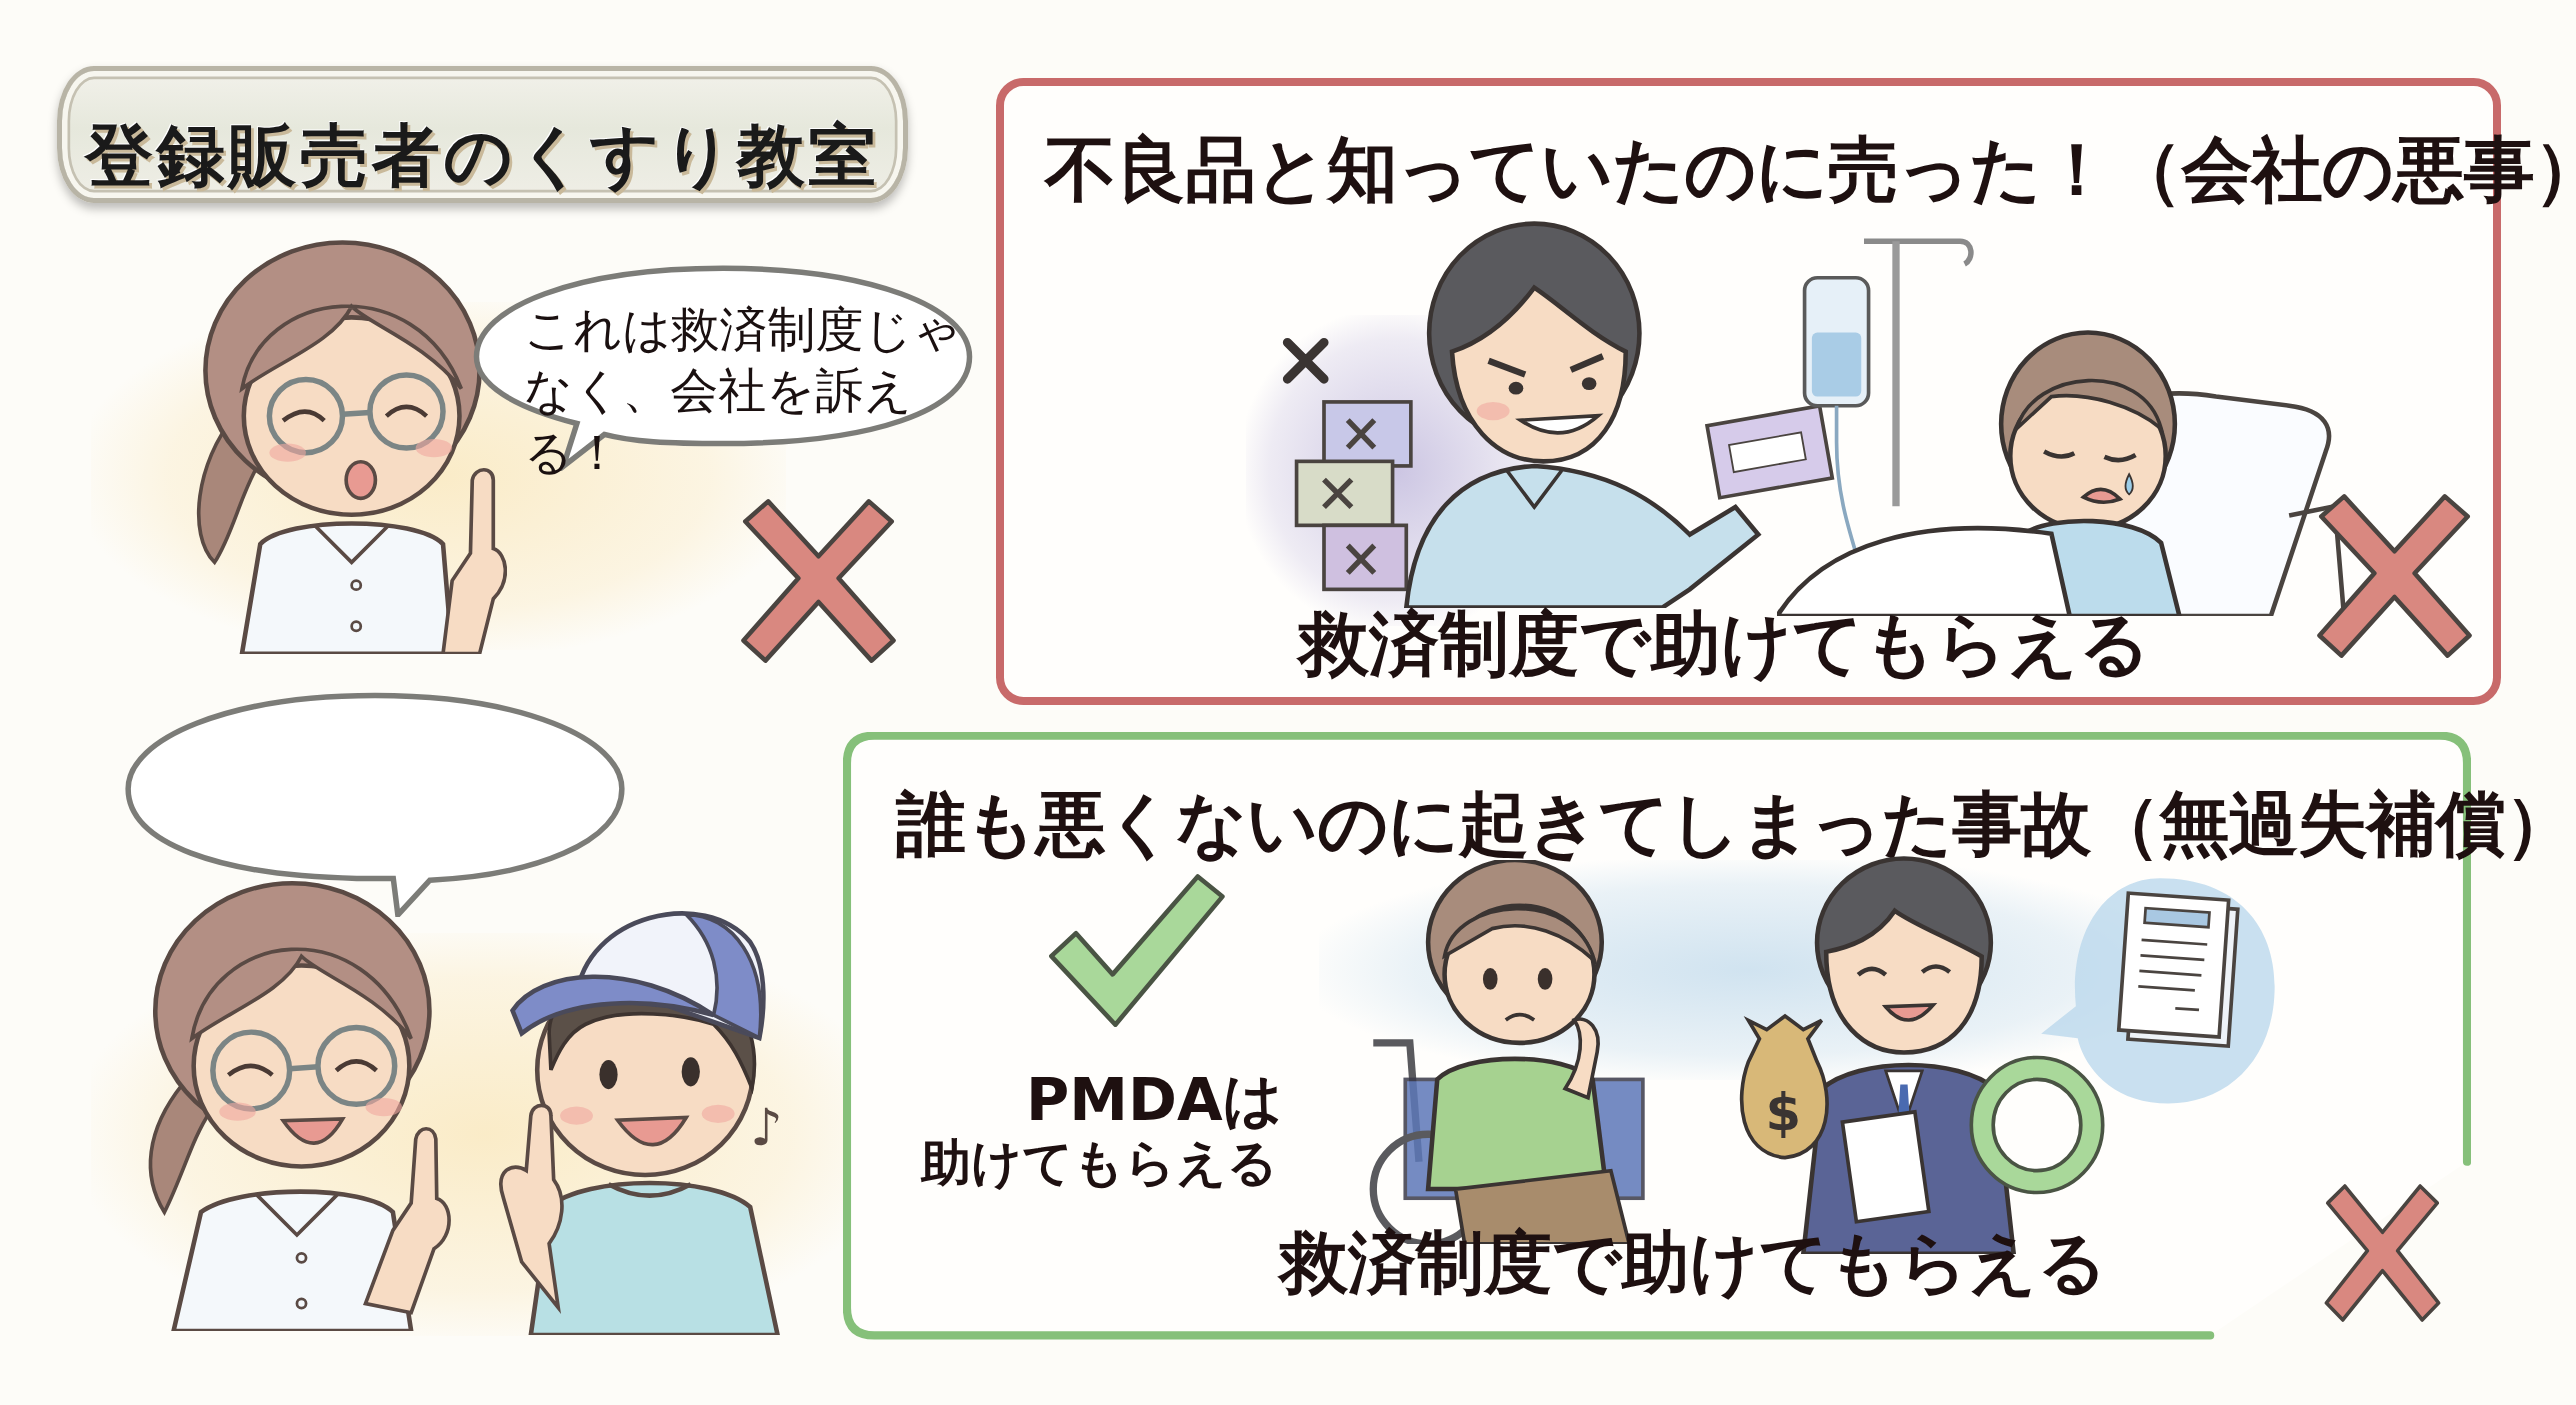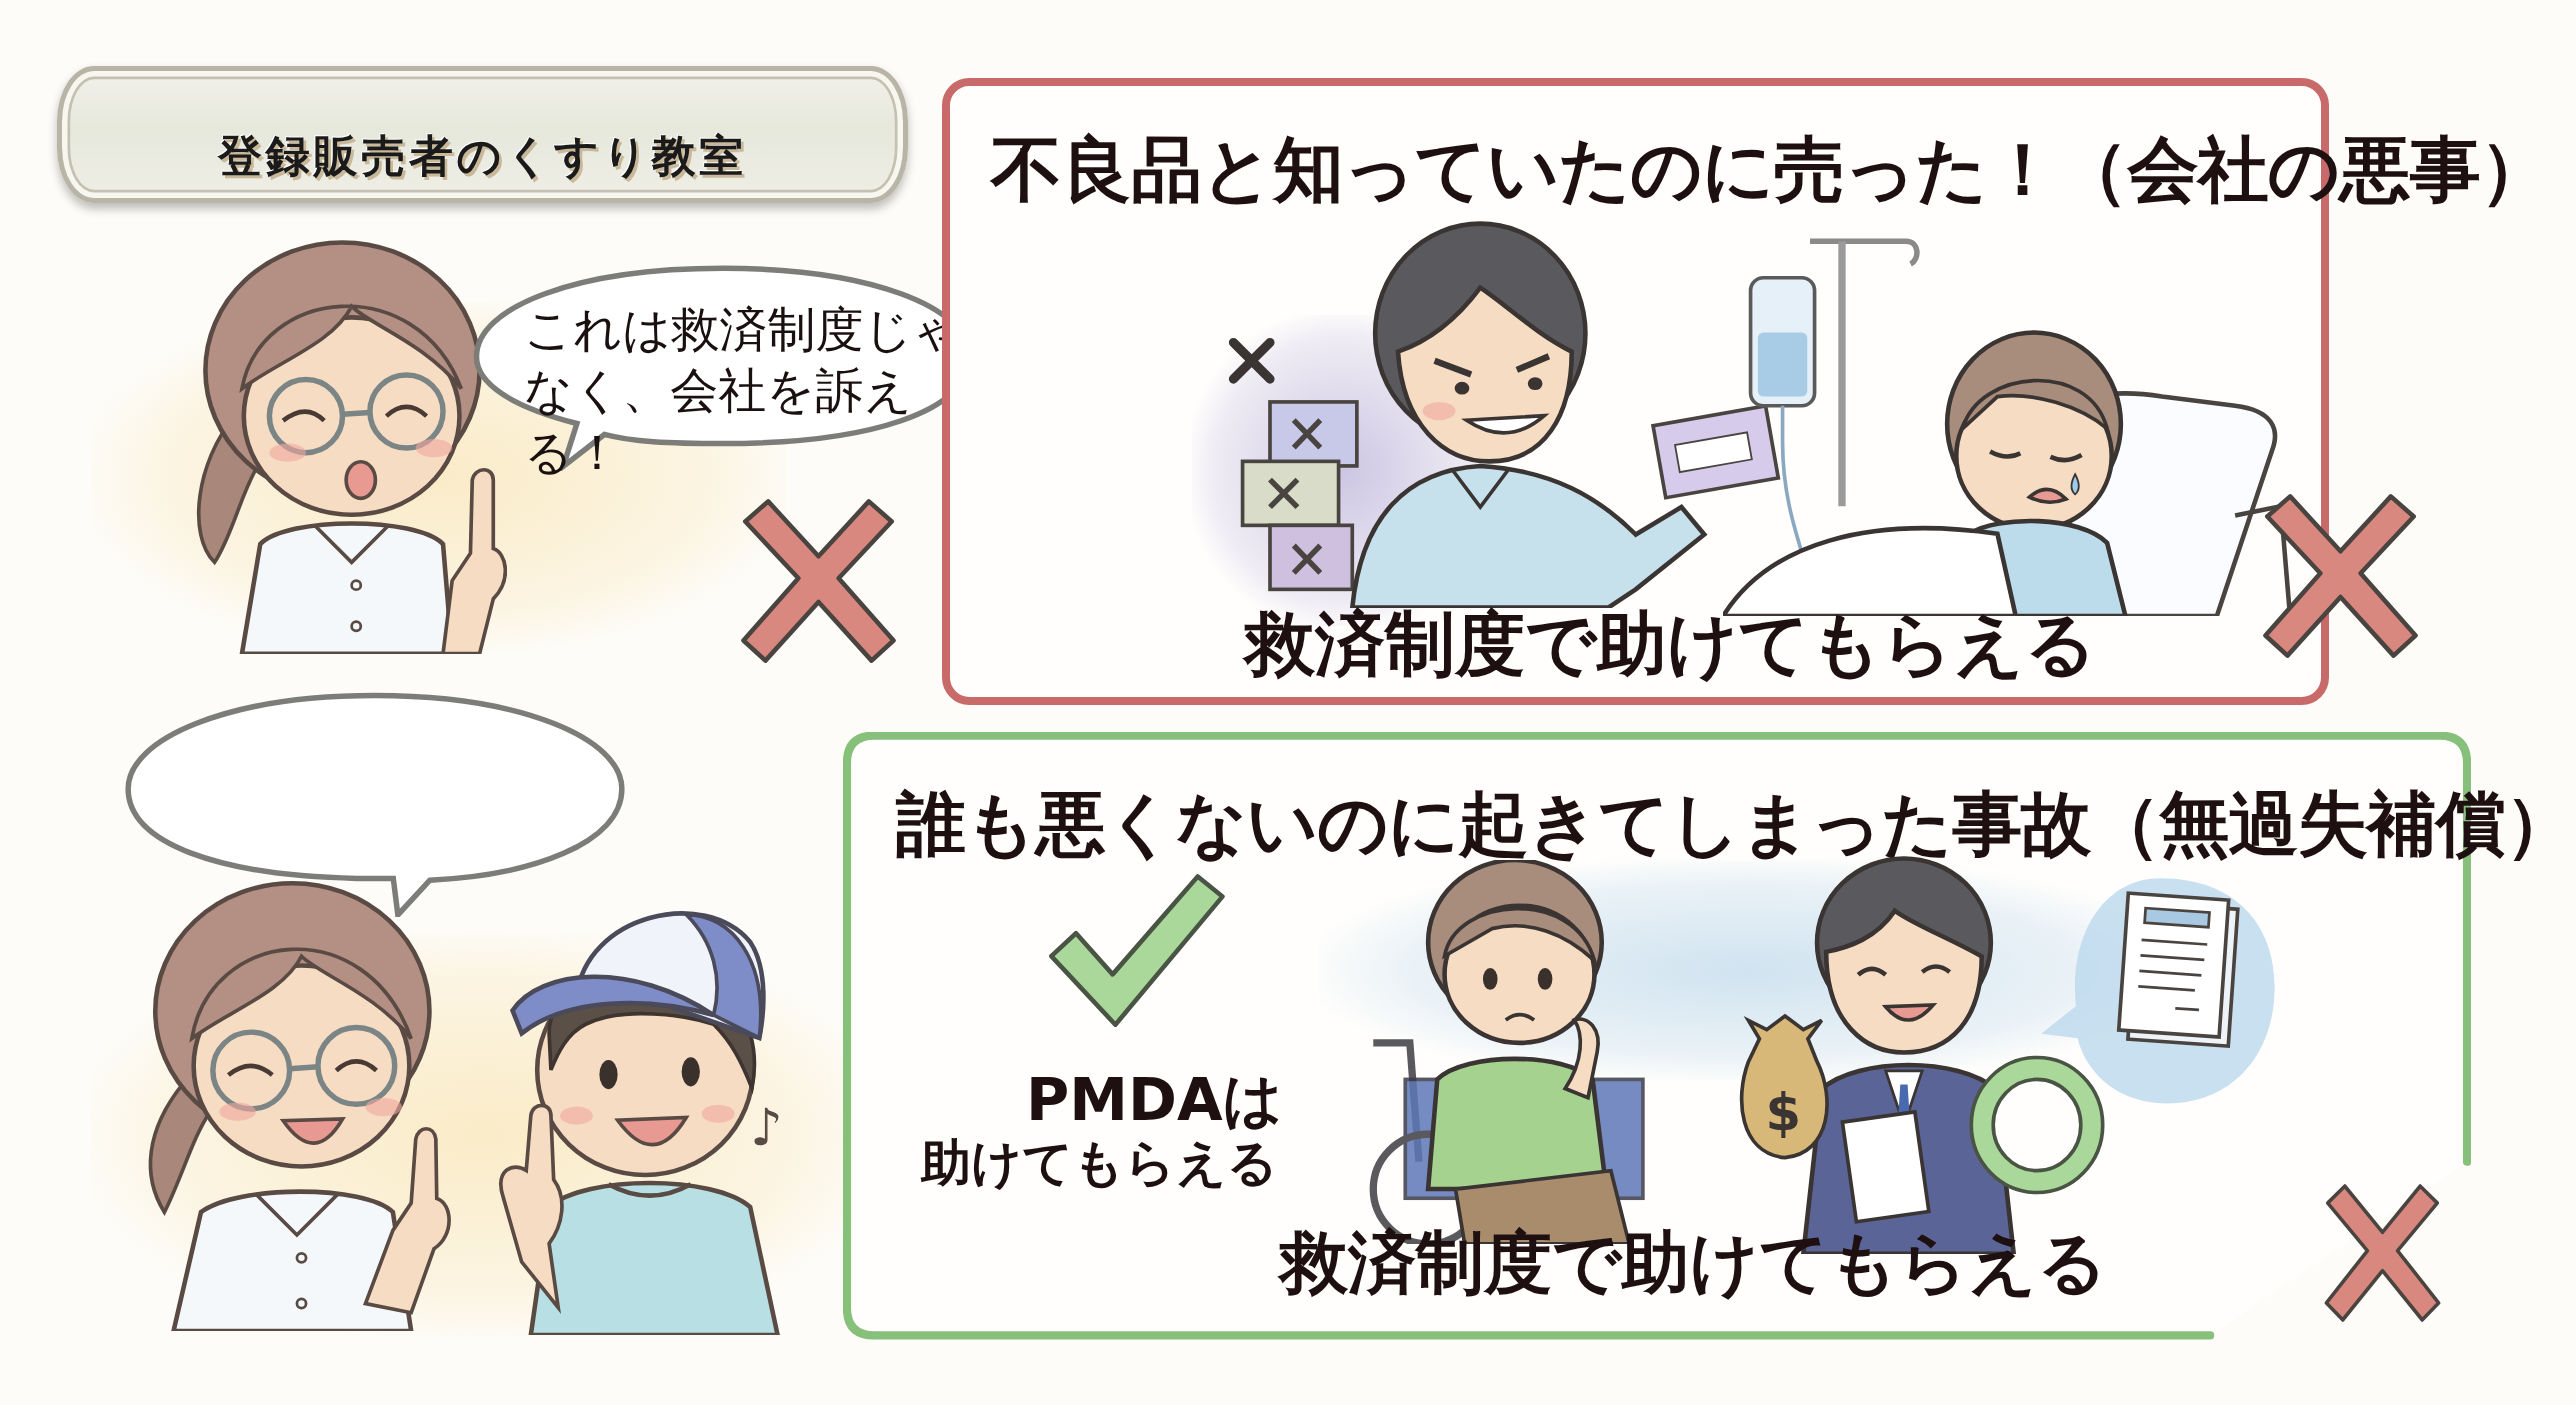--- a/index.html
+++ b/index.html
@@ -15,41 +15,41 @@
     
     .plaque {
       left: 57px; top: 66px; width: 851px; height: 137px;
       border-radius: 37px / 55px;
       background: linear-gradient(180deg, #f2f1ea 0%, #e6e8dc 45%, #efeee6 100%);
       border: 5.5px solid #b8b4a6;
       box-shadow: 0 5.5px 9.1px rgba(0,0,0,0.25), inset 0 0 0 5.5px #f7f6ef, inset 0 0 0 8.2px #c5c1b2;
       display: flex; align-items: center; justify-content: center;
     }
     .plaque-text {
-      font-size: 44px; font-weight: bold; letter-spacing: 3.7px;
+      font-size: 68px; font-weight: bold; letter-spacing: 3.7px;
       color: #1a1a1a;
       text-shadow: 2.7px 2.7px 0 #c9b99a, -0.9px -0.9px 0 #fff;
       margin-top: 44px;
     }
 
     
     .wash-yellow { background: radial-gradient(ellipse at center, rgba(248,222,160,0.55) 0%, rgba(248,222,160,0.25) 55%, rgba(248,222,160,0) 75%); }
     .wash-blue { background: radial-gradient(ellipse at center, rgba(170,205,230,0.55) 0%, rgba(170,205,230,0.25) 55%, rgba(170,205,230,0) 75%); }
     .wash-purple { background: radial-gradient(ellipse at center, rgba(170,160,210,0.6) 0%, rgba(170,160,210,0.2) 60%, rgba(170,160,210,0) 75%); }
 
     
     .bubble svg { position: absolute; left: 0; top: 0; }
     .bubble-text {
       position: absolute; font-weight: normal; line-height: 1.28; color: #1a1010;
       white-space: pre-line;
     }
 
     
     .panel { border-radius: 27.4px; background: #fffefc; }
-    .panel-red { left: 942px; top: 78px; width: 1387px; height: 627px; border: 8.2px solid #c86a6a; }
+    .panel-red { left: 996px; top: 78px; width: 1505px; height: 627px; border: 8.2px solid #c86a6a; }
     .panel-title {
       position: absolute; font-weight: bold; color: #1e1010;
       white-space: nowrap; letter-spacing: -0.9px;
     }
     .caption {
       position: absolute; font-weight: bold; color: #1e1010; white-space: nowrap;
     }
   </style>
 </head>
 <body>

